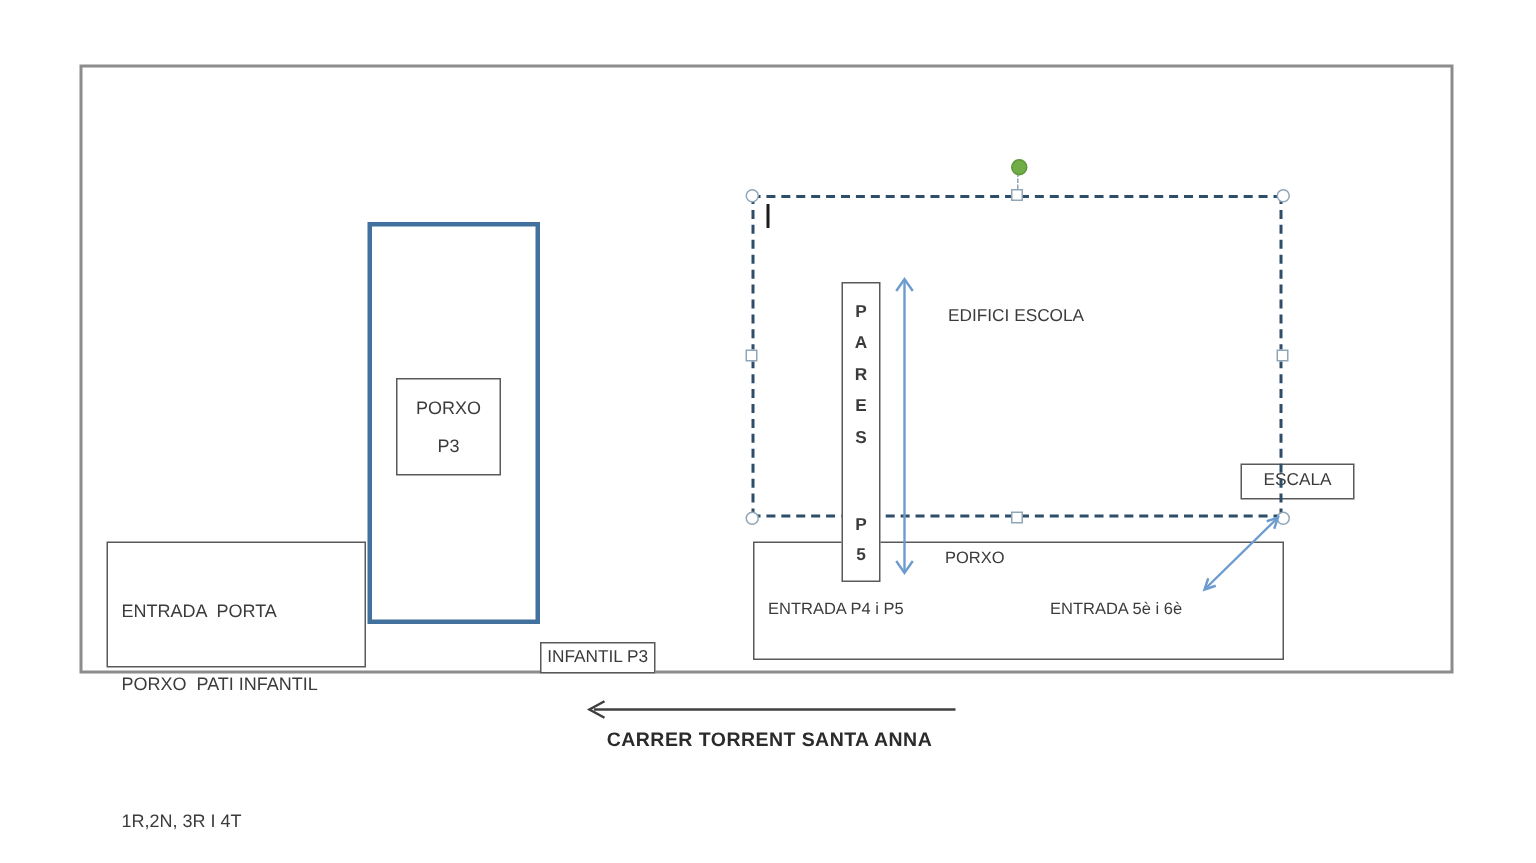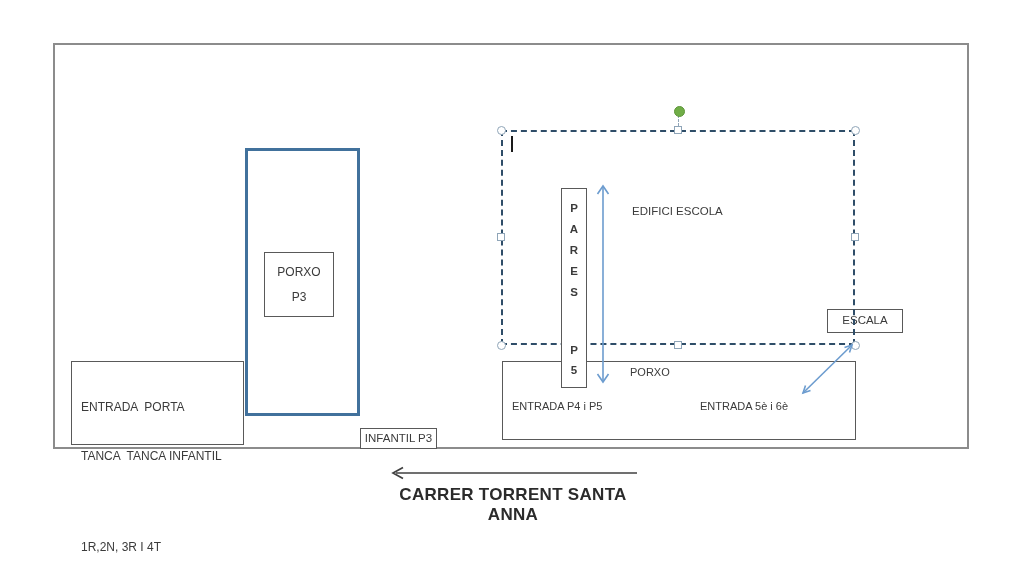--- a/index.html
+++ b/index.html
@@ -40,38 +40,38 @@
   .caret{left:511px;top:136px;width:2px;height:16px;background:#1a1a1a;z-index:5;}
   
   .pares{left:561px;top:188px;width:26px;height:200px;border:1.6px solid #595959;background:#fff;z-index:5;}
   .pares .stack-top{position:absolute;left:0;top:9px;width:100%;text-align:center;}
   .pares .stack-bottom{position:absolute;left:0;top:151px;width:100%;text-align:center;}
   .pares span{display:block;line-height:21px;font-weight:bold;font-size:11.5px;color:#3b3b3b;}
   .pares .stack-bottom span{line-height:20px;}
   
   .arrows{position:absolute;left:0;top:0;width:1024px;height:575px;z-index:6;pointer-events:none;}
   
-  .street-label{left:376px;top:485px;width:274px;text-align:center;font-weight:bold;font-size:17px;letter-spacing:.3px;color:#2b2b2b;z-index:1;}
+  .street-label{left:376px;top:485px;width:274px;text-align:center;font-weight:bold;font-size:13px;letter-spacing:.3px;color:#2b2b2b;z-index:1;}
 </style>
 </head>
 <body>
 
 <div class="canvas">
 
   <div class="abs site-rect"></div>
 
   <div class="abs aulari-building"></div>
   <div class="abs box lbl aulari-label">
     <span>PORXO</span>
     <span>P3</span>
   </div>
 
   <div class="abs box lbl entrada-porta">
     <div>ENTRADA  PORTA</div>
-    <div>TANCA  TANCA INFANTIL</div>
+    <div>PORXO  PATI INFANTIL</div>
     <div class="spacer"></div>
     <div>1R,2N, 3R I 4T</div>
   </div>
 
   <div class="abs box lbl entrada-p3">
     <span>INFANTIL P3</span>
   </div>
 
   <div class="abs porxo-box"></div>
   <div class="abs lbl porxo-title">PORXO</div>

